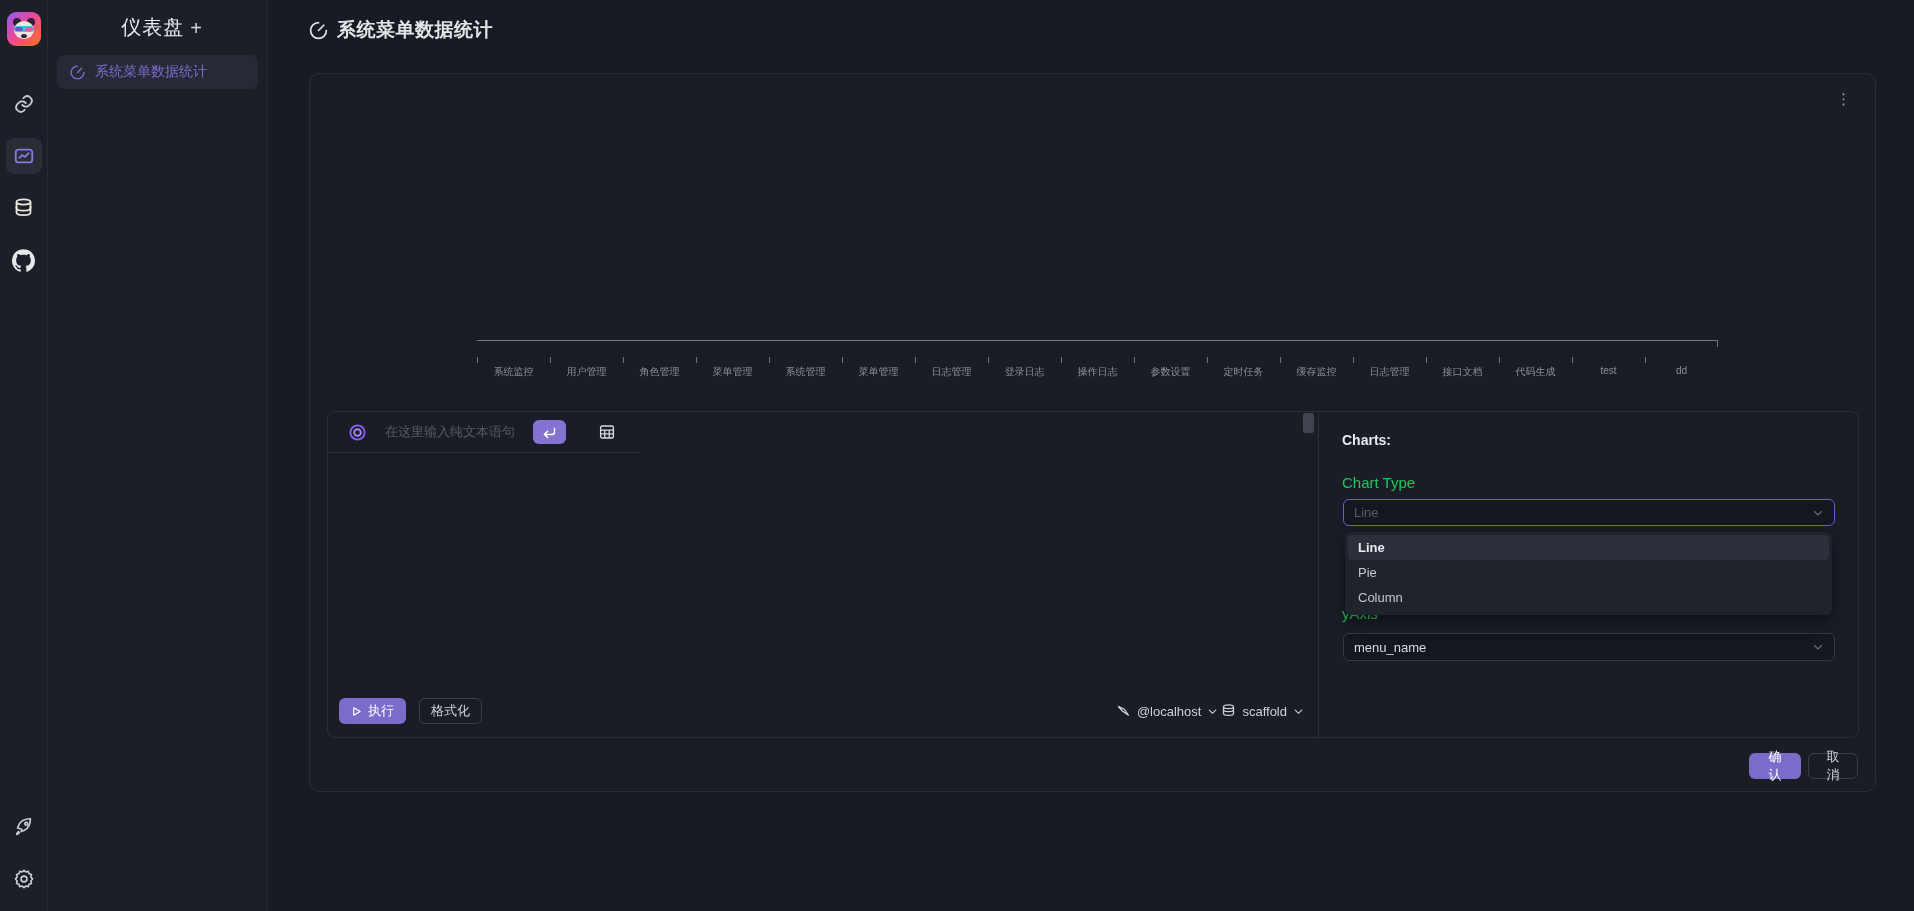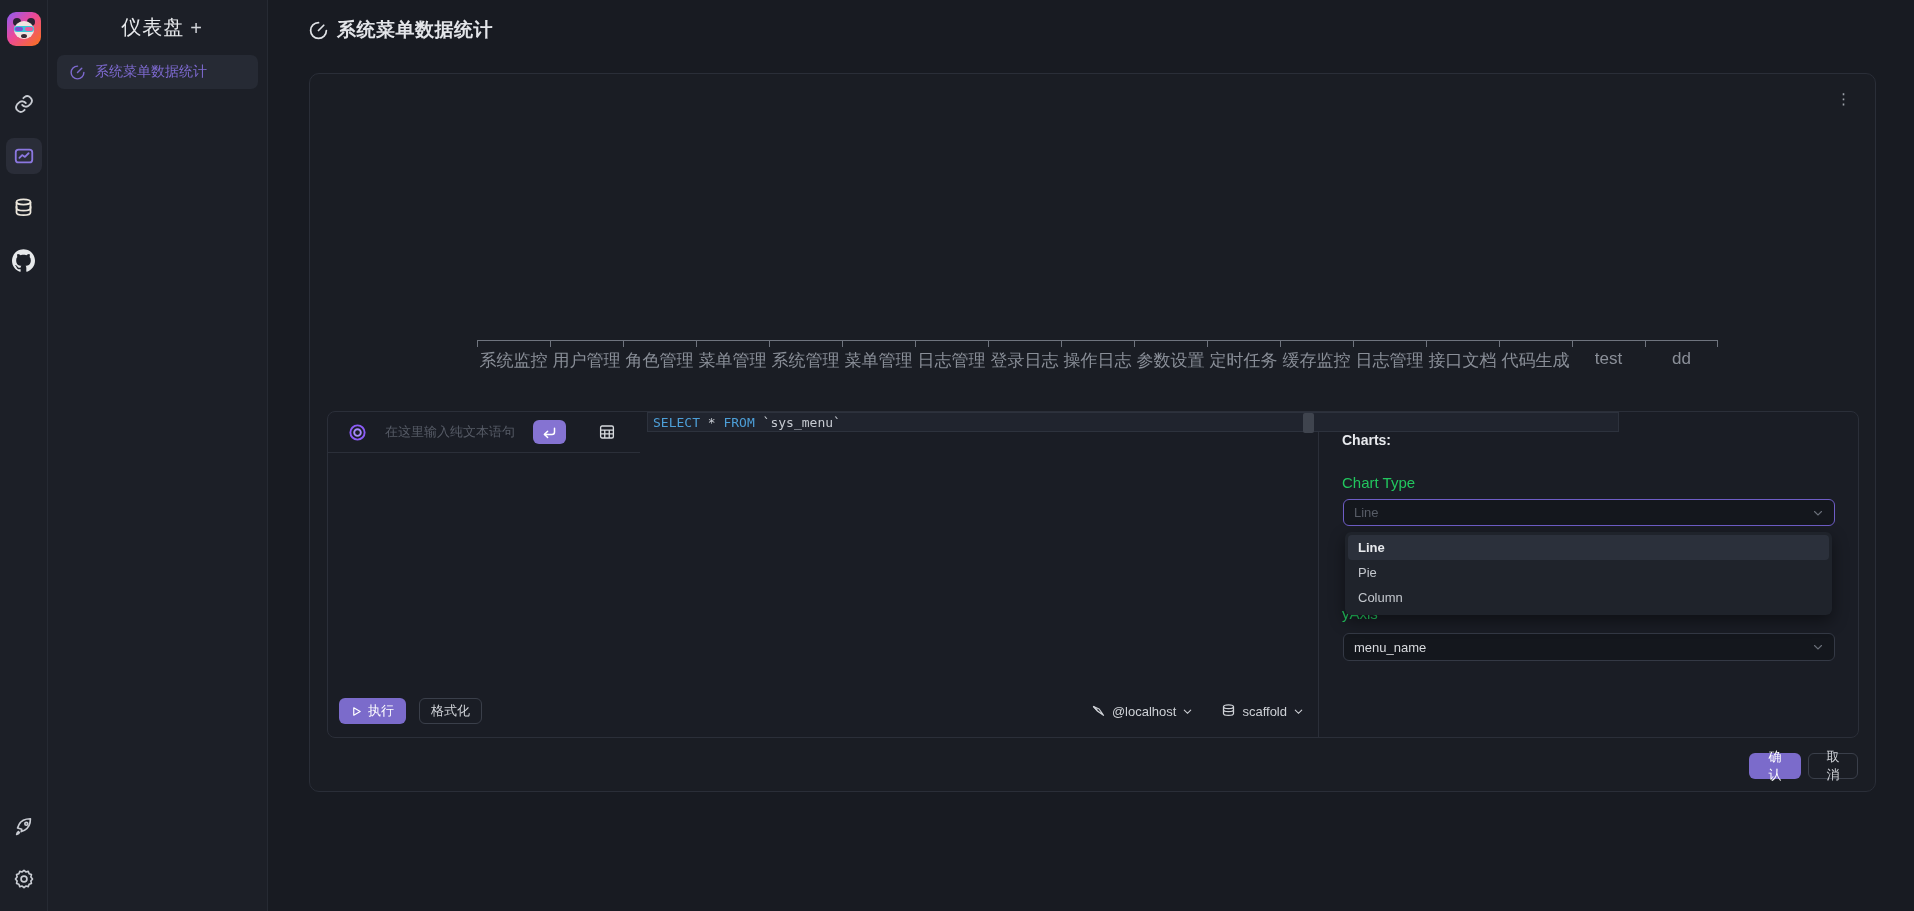--- a/index.html
+++ b/index.html
@@ -59,21 +59,21 @@
     background:#1a1d24; border:1px solid #2a2e38; border-radius:10px;
   }
   .kebab { position:absolute; top:17px; right:24px; color:#9ba0a8; font-size:15px;
     cursor:pointer; line-height:1.1; letter-spacing:0; }
 
   
   .axis { position:absolute; left:167px; top:266px; width:1241px;
     border-top:1px solid #6f747e; display:flex; }
   .axis::after { content:''; position:absolute; right:0; top:0; width:1px; height:6px; background:#6f747e; }
   .axis-slot { flex:1; position:relative; padding-top:8px; text-align:center;
-    font-size:17px; color:#8a8f98; white-space:nowrap; }
+    font-size:10px; color:#8a8f98; white-space:nowrap;margin-top:16px; }
   .axis-slot::before { content:''; position:absolute; left:0; top:0; width:1px; height:6px; background:#6f747e; }
 
   
   .editor-wrap {
     position:absolute; left:17px; top:337px; width:1532px; height:327px;
     border:1px solid #2b2f39; border-radius:8px; background:#1a1d25;
     display:flex;
   }
   .editor-left { width:991px; border-right:1px solid #2b2f39; display:flex;
     flex-direction:row; position:relative; }
@@ -96,21 +96,21 @@
   .vscroll-thumb { position:absolute; right:4px; top:1px; width:11px; height:20px;
     background:#3f444e; border-radius:2px; }
 
   .editor-toolbar { position:absolute; left:11px; right:14px; bottom:13px;
     display:flex; align-items:center; }
   .btn { height:26px; border-radius:6px; font-size:13px; display:inline-flex;
     align-items:center; justify-content:center; cursor:pointer; gap:6px;font-family:Liberation Serif, serif; }
   .btn-primary { background:#7b6bcb; color:#fff; padding:0 12px; border:none; }
   .btn-ghost { background:transparent; color:#d2d5da; padding:0 11px;
     border:1px solid #3a3f4a; margin-left:13px; }
-  .toolbar-right { margin-left:auto; display:flex; align-items:center; gap:28px;
+  .toolbar-right { margin-left:auto; display:flex; align-items:center; gap:3px;
     font-size:13px; color:#ced1d6; }
   .conn-group { display:flex; align-items:center; gap:6px; cursor:pointer; }
 
   
   .charts-panel { flex:1; position:relative;text-decoration:underline; }
   .charts-heading { position:absolute; left:23px; top:20px; font-size:14px;
     font-weight:700; color:#e8eaee; }
   .field-label { position:absolute; left:23px; font-size:15px; color:#22c55e; }
   .lbl-charttype { top:62px; }
   .lbl-yaxis { top:193px; z-index:1; }
@@ -269,23 +269,20 @@
           </span>
           <span class="table-btn">
             <svg width="18" height="18" viewBox="0 0 24 24" fill="none" stroke="currentColor" stroke-width="1.8">
               <rect x="3.5" y="4" width="17" height="16" rx="2"></rect>
               <path d="M3.5 9.5h17M3.5 14.5h17M9 9.5V20M15 9.5V20"></path>
             </svg>
           </span>
         </div>
 
         <div class="code-area">
-          <div class="code-line">
-            
-          <span class="tok-keyword">SELECT</span><span class="tok-plain"> * </span><span class="tok-keyword">FROM</span><span class="tok-plain"> `sys_menu`</span></div>
           <div class="vscroll-thumb"></div>
         </div>
 
         <div class="editor-toolbar">
           <button class="btn btn-primary">
             <svg width="11" height="11" viewBox="0 0 24 24" fill="none" stroke="#ffffff" stroke-width="2.6" stroke-linejoin="round">
               <polygon points="6,4 20,12 6,20"></polygon>
             </svg>
             <span>执行</span>
           </button>

